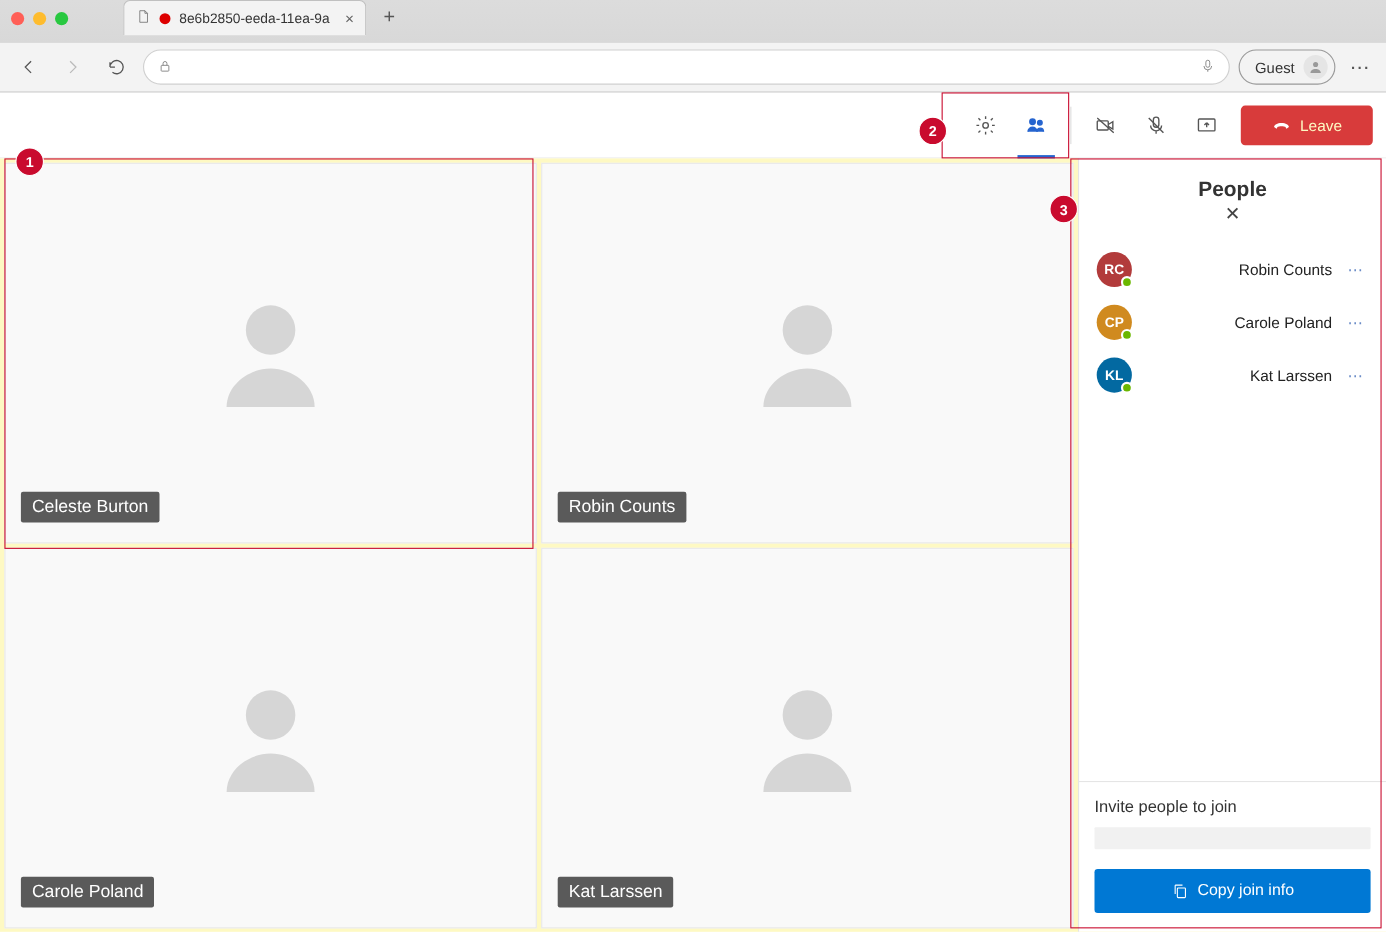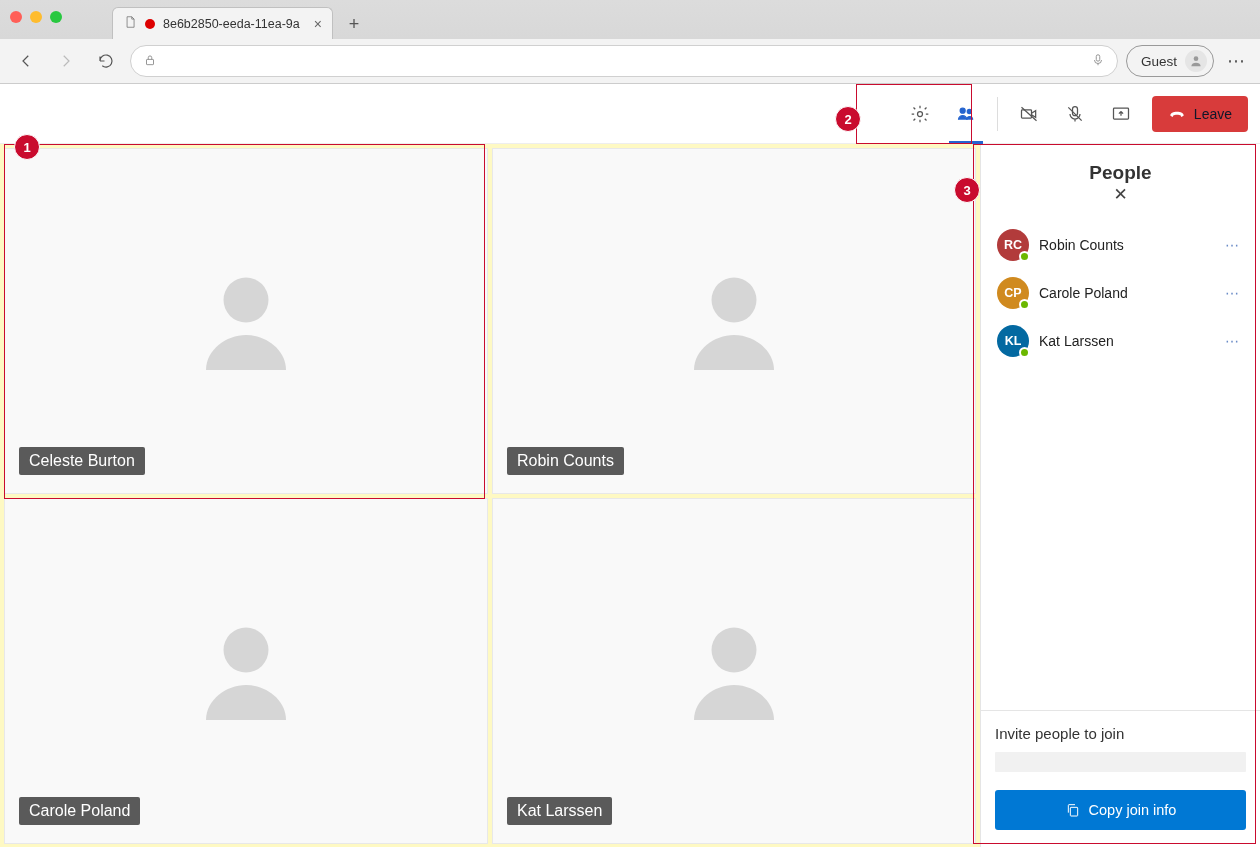--- a/index.html
+++ b/index.html
@@ -14,21 +14,21 @@
   }
 
   
   .browser-chrome {
     background: #e0e0e0;
     border-bottom: 1px solid #ccc;
   }
   .titlebar {
     height: 39px;
     display: flex;
-    align-items: flex-end;
+    align-items: flex-start;
     padding-left: 10px;
     background: linear-gradient(#dcdcdc,#d8d8d8);
   }
   .traffic-lights {
     display: flex;
     gap: 8px;
     align-self: center;
     margin-right: 50px;
     margin-bottom: 6px;
   }
@@ -111,22 +111,22 @@
     display:flex;align-items:center;justify-content:center;
     position:relative;
   }
   .tb-btn svg { width:20px;height:20px; stroke:#555; fill:none; stroke-width:1.5; }
   .tb-btn.active svg { stroke:#2564cf; fill:#2564cf; }
   .tb-btn.active::after {
     content:''; position:absolute; bottom:-7px; left:6px; right:6px; height:3px; background:#2564cf;
   }
   .vsep { width:1px; height:34px; background:#ddd; margin:0 8px; }
   .leave-btn {
-    background:#d83b3b; color:#0f172a; border:none;
-    border-radius:4px; height:36px; padding:0 16px;
+    background:#d83b3b; color:#fef9c3; border:none;
+    border-radius:4px; height:36px; padding:0 28px;
     display:flex;align-items:center;gap:8px;
     font-size:14px; cursor:pointer; margin-left:8px;
   }
   .leave-btn svg { width:18px;height:18px; fill:#fff; }
 
   .app-main { flex:1; display:flex; }
 
   
   .video-grid {
     flex:1;
@@ -158,21 +158,21 @@
     border-left:1px solid #e5e5e5;
     display:flex; flex-direction:column;
   }
   .pp-header {
     display:flex; align-items:center; justify-content:space-between;
     padding:18px 16px 12px 16px;
     flex-direction:column;
   }
   .pp-header h2 { font-size:19px; font-weight:600; }
   .pp-close { font-size:17px; color:#444; cursor:pointer; }
-  .pp-list { flex:1; padding:4px 10px; }
+  .pp-list { flex:1; padding:4px 10px;text-align:right; }
   .pp-item {
     display:flex; align-items:center; gap:10px;
     padding:8px 6px; border-radius:4px;
   }
   .pp-avatar {
     width:32px;height:32px;border-radius:50%;
     display:flex;align-items:center;justify-content:center;
     color:#fff; font-size:12.5px; font-weight:600;
     position:relative;
   }

